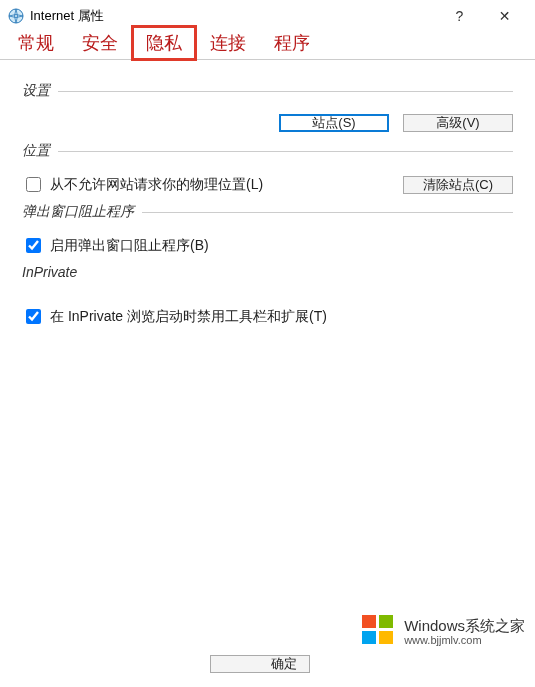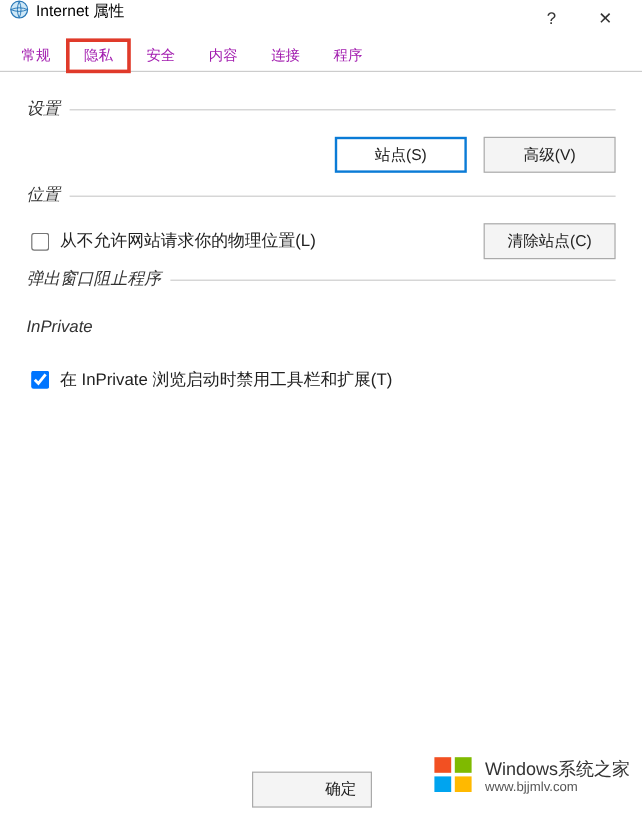--- a/index.html
+++ b/index.html
@@ -9,21 +9,21 @@
     font-size: 13px;
     background: #ffffff;
     width: 535px;
     height: 687px;
     position: relative;
     overflow: hidden;
   }
   .titlebar {
     height: 32px;
     display: flex;
-    align-items: flex-start;
+    align-items: center;
     padding: 0 8px;
     font-size: 13px;
     color: #000;
   }
   .title-icon {
     width: 16px; height: 16px;
     margin-right: 6px;
     display: inline-block;
   }
   .title-icon svg { width: 16px; height: 16px; }
@@ -39,22 +39,22 @@
   }
   .tabs {
     display: flex;
     padding-left: 4px;
     align-items: flex-end;
     height: 28px;
     border-bottom: 1px solid #cccccc;
   }
   .tab {
     padding: 5px 14px 5px 14px;
-    font-size: 12px;
-    color: #a21caf;
+    font-size: 18px;
+    color: #b91c1c;
     position: relative;
     top: 1px;
   }
   .redbox {
     outline: 3px solid #e03a2a;
     outline-offset: -2px;
   }
   .content {
     padding: 12px 22px 0 22px;
   }
@@ -76,21 +76,21 @@
     background: #cccccc;
   }
   .btn-row {
     display: flex;
     justify-content: flex-end;
     gap: 14px;
     margin-bottom: 8px;
   }
   .btn {
     min-width: 110px;
-    height: 30px;
+    height: 18px;
     border: 1px solid #aaa;
     background: #f4f4f4;
     font-size: 13px;
     color: #222;
     display: inline-flex;
     align-items: center;
     justify-content: center;
     padding: 0 12px;
     text-decoration: none;
   }
@@ -116,21 +116,21 @@
     width: 15px; height: 15px;
   }
   .redbox-big {
     outline: 4px solid #e03a2a;
     outline-offset: 0;
     padding: 6px 8px;
   }
   .watermark {
     position: absolute;
     right: 10px;
-    bottom: 20px;
+    bottom: 36px;
     display: flex;
     align-items: center;
     gap: 8px;
   }
   .wm-logo svg { width: 36px; height: 36px; }
   .wm-text { line-height: 1.15; }
   .wm-text .cn { font-size: 15px; color: #333; }
   .wm-text .url { font-size: 11px; color: #555; }
   .bottom-buttons {
     position: absolute;
@@ -159,23 +159,22 @@
   <div class="win-btn">
     <span>?</span>
   </div>
   <div class="win-btn">
     <span>✕</span>
   </div>
 </div>
 
 <div class="tabs">
   <div class="tab"><span>常规</span></div>
+  <div class="tab"><span>安全</span></div>
   <div class="tab redbox"><span>隐私</span></div>
-  <div class="tab"><span>安全</span></div>
-  <div class="tab"><span>内容</span></div>
   <div class="tab"><span>连接</span></div>
   <div class="tab"><span>程序</span></div>
 </div>
 
 <div class="content">
 
   <div class="group-label-row">
     <span class="group-label">设置</span>
     <div class="group-line"></div>
   </div>
@@ -200,20 +199,24 @@
     <button class="btn">
         <span>清除站点(C)</span>
       </button>
   </div>
 
   <div class="group-label-row" style="margin-top:2px;">
     <span class="group-label">弹出窗口阻止程序</span>
     <div class="group-line"></div>
   </div>
   <div class="row-with-btn">
+    <label class="chk-row">
+      <input type="checkbox" checked="" style="">
+      <span>启用弹出窗口阻止程序(B)</span>
+    </label>
   </div>
 
   <div style="margin-top:6px;">
     <span class="group-label">InPrivate</span>
   </div>
   <div style="margin-top:26px;">
     <label class="chk-row">
       <input type="checkbox" checked="" style="">
       <span>在 InPrivate 浏览启动时禁用工具栏和扩展(T)</span>
     </label>

